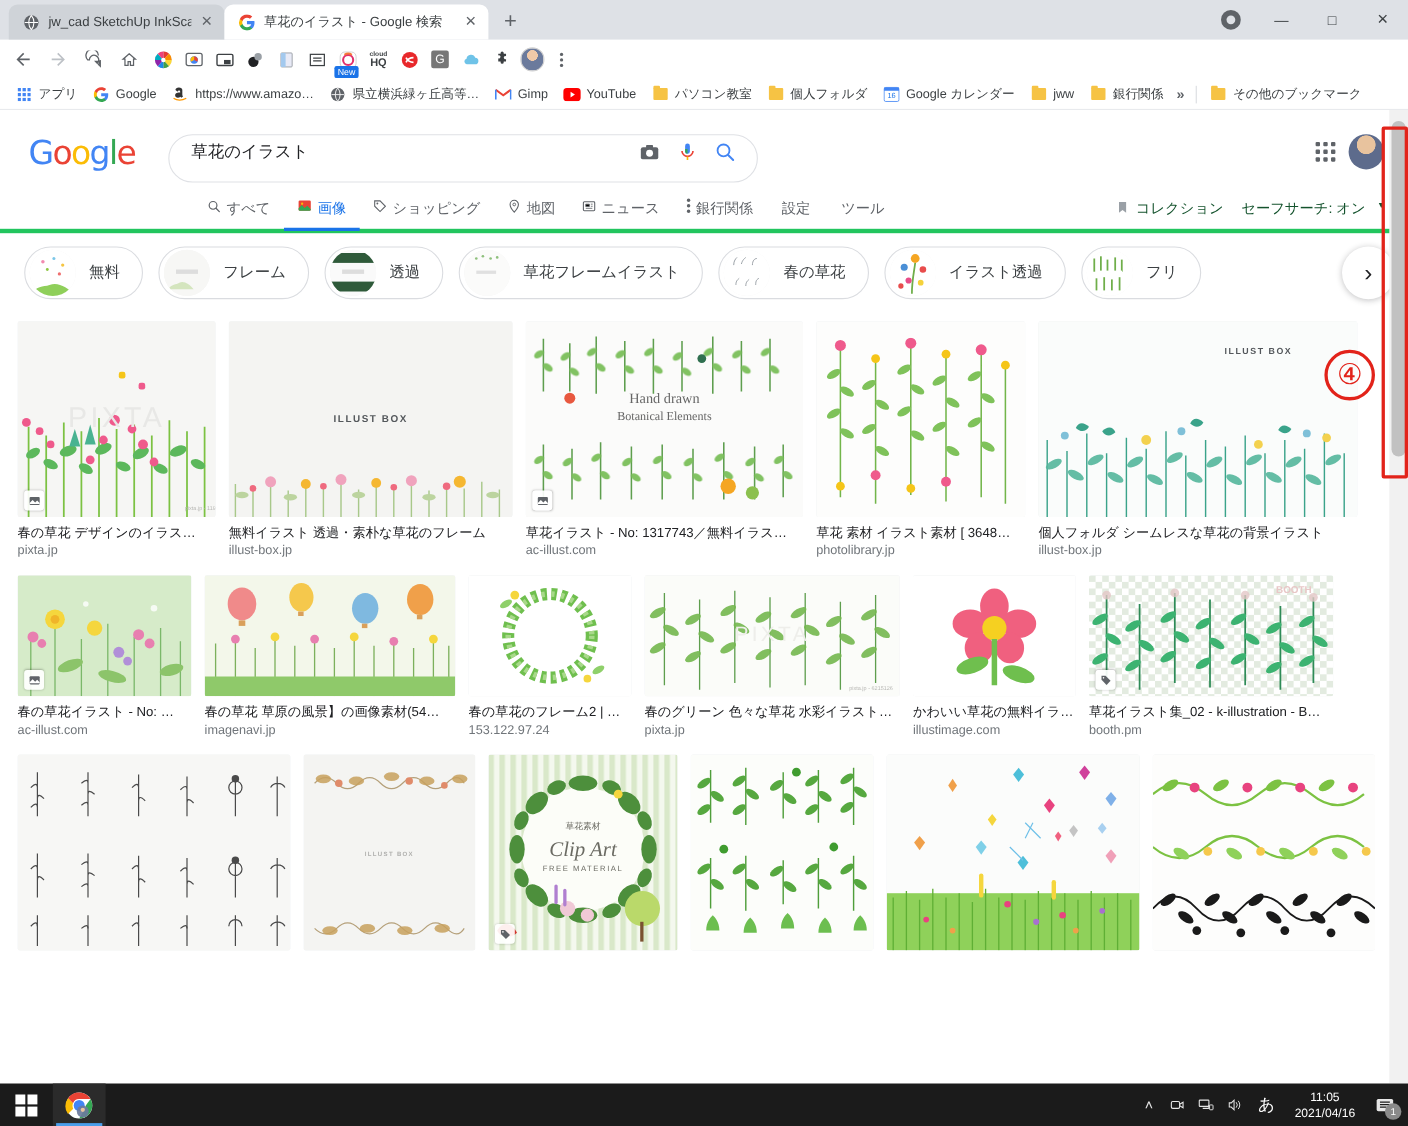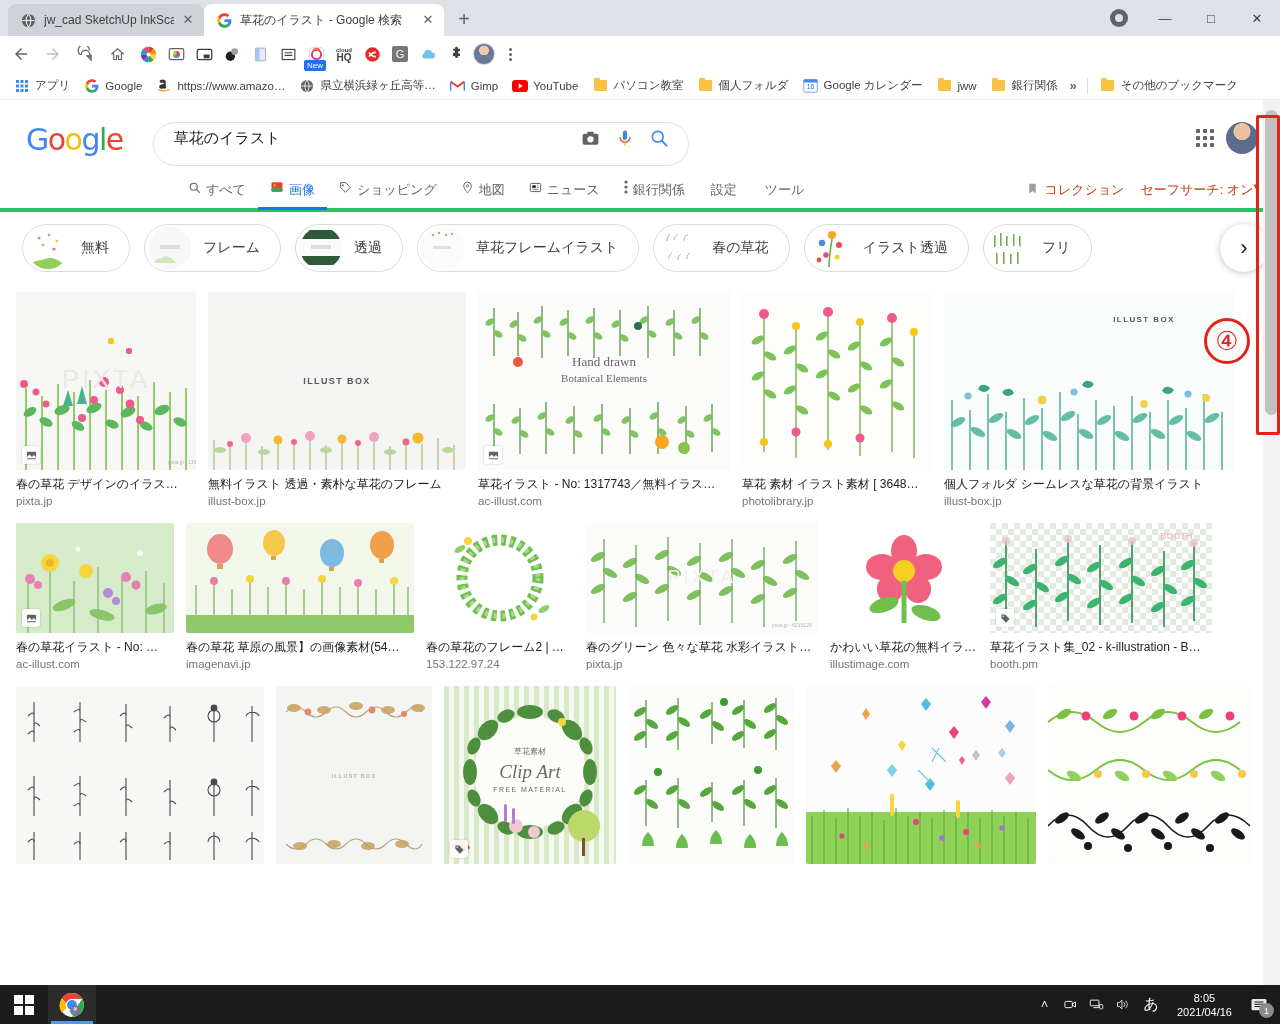--- a/index.html
+++ b/index.html
@@ -231,21 +231,21 @@
     height: 40px;
     border-bottom: 4px solid #22c55e;
     font-size: 13px; color: #5f6368;
   }
   .navtab {
     display: flex; align-items: center; gap: 5px;
     padding: 0 12px; height: 40px; line-height: 40px;
   }
   .navtab.sel { color: #1a73e8; box-shadow: inset 0 -3px 0 #1a73e8; }
   .navtab.plain { padding: 0 14px; }
-  .nav-right { margin-left: auto; display: flex; align-items: center; gap: 16px; font-size: 13px; color: #c2410c; }
+  .nav-right { margin-left: auto; display: flex; align-items: center; gap: 16px; font-size: 13px; color: #14532d; }
 
   
   .chiprow {
     display: flex; align-items: center;
     gap: 14px;
     padding: 12px 0 12px 22px;
     height: 72px;
     position: relative;
     overflow: hidden;
   }
@@ -746,21 +746,21 @@
       <div class="navtab plain">設定</div>
       <div class="navtab plain">ツール</div>
 
       <div class="nav-right">
         <div style="display:flex;align-items:center;gap:6px">
           <span><svg width="13" height="13" viewBox="0 0 24 24">
                 <path d="M6 3h12v18l-6-4.5L6 21z" fill="#9aa0a6"></path>
               </svg></span>
           <span>コレクション</span>
         </div>
-        <div style="display:flex;align-items:flex-start;gap:0">
+        <div style="display:flex;align-items:flex-start;gap:12px">
           <span>セーフサーチ: オン</span>
           <span style="font-size:9px">▾</span>
         </div>
       </div>
     </div>
 
     <div class="chiprow">
       <div class="chip">
         <span class="chip-thumb">
           <svg class="art" viewBox="0 0 42 42">
@@ -1648,21 +1648,21 @@
         </svg>
     </div>
     <div class="tray-ico">
       <svg width="15" height="15" viewBox="0 0 24 24">
           <path d="M4 9h3l4-4v14l-4-4H4z" fill="none" stroke="#e6e6e6" stroke-width="1.5"></path>
           <path d="M14 8a6 6 0 010 8M17 6a9 9 0 010 12" stroke="#e6e6e6" stroke-width="1.4" fill="none"></path>
         </svg>
     </div>
     <div class="tb-ime">あ</div>
     <div class="tb-clock">
-      <div>8:05</div>
+      <div>11:05</div>
       <div>2021/04/16</div>
     </div>
     <div class="tb-notif">
       <svg width="18" height="18" viewBox="0 0 24 24">
           <rect x="2" y="4" width="20" height="15" rx="2" fill="#e6e6e6"></rect>
           <path d="M6 8h12M6 11h12M6 14h8" stroke="#1b1b1b" stroke-width="1.6"></path>
         </svg>
       <span class="notif-count">1</span>
     </div>
   </div>

